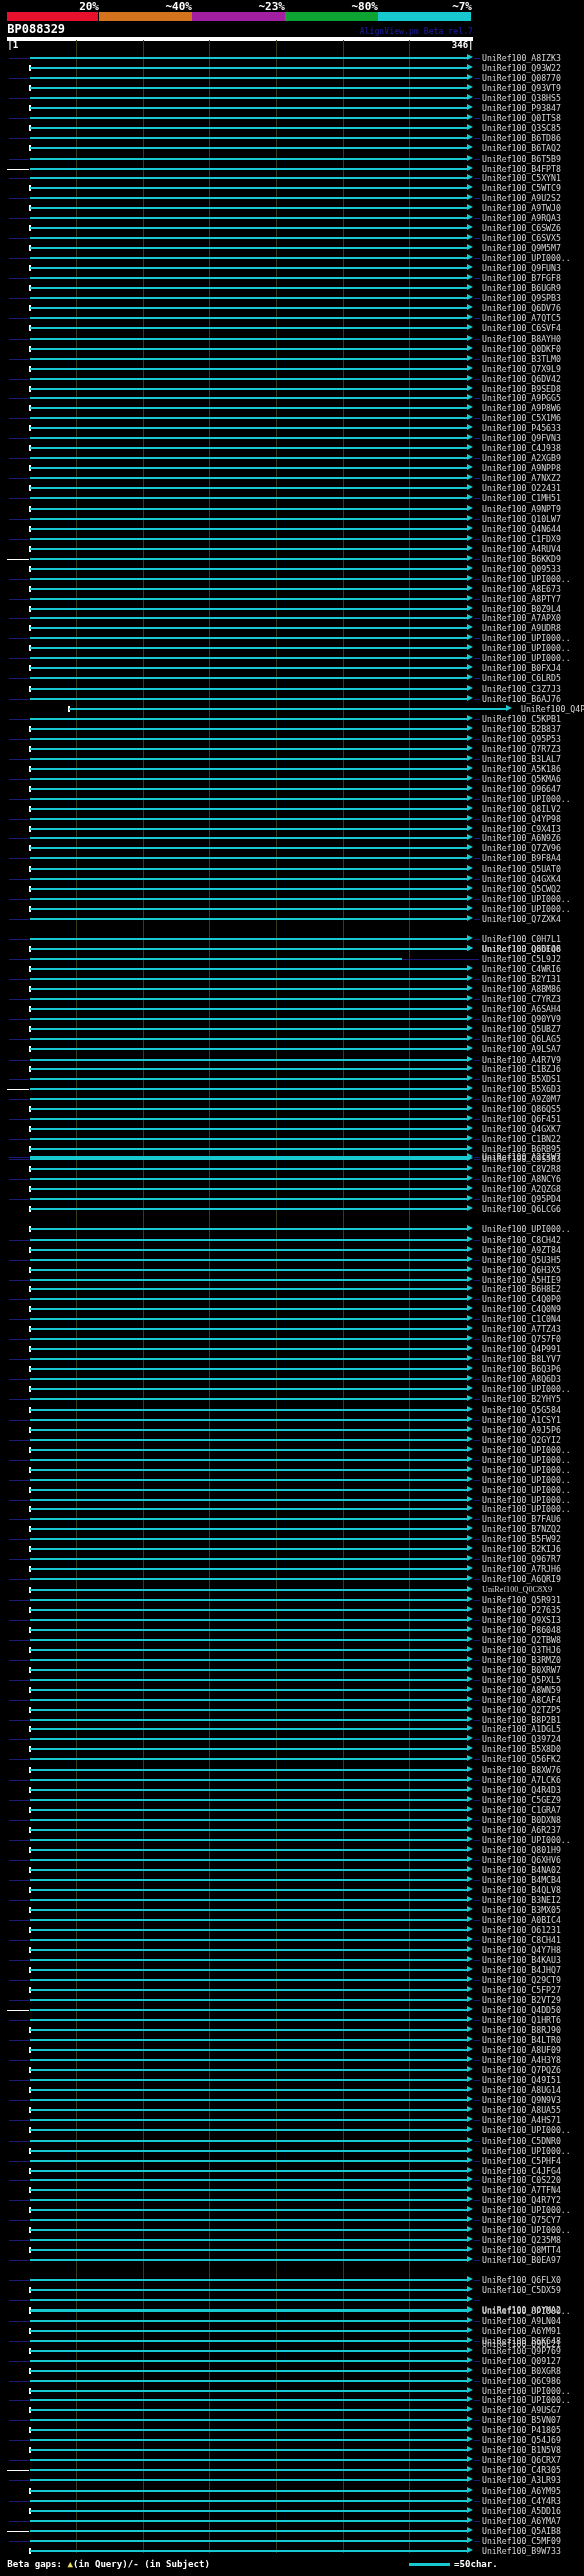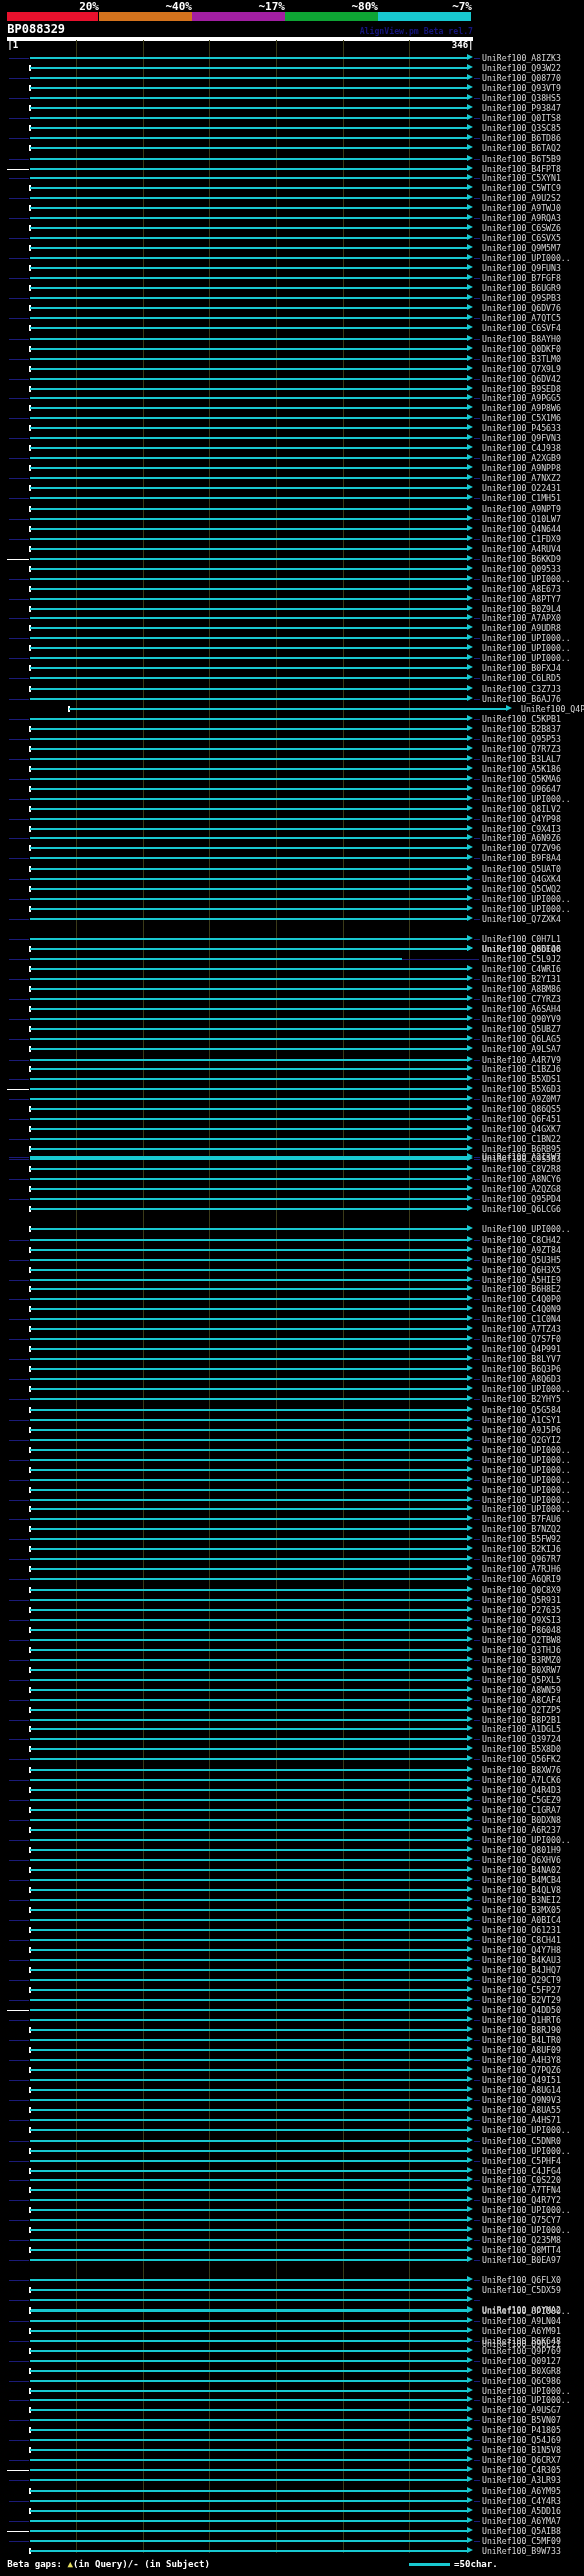--- a/index.html
+++ b/index.html
@@ -31,21 +31,21 @@
 </head>
 <body>
 
 <div id="canvas">
   <div id="scale-bar">
       <div class="seg" style="left: 7.3px; width: 91px; background: rgb(232, 17, 45);"></div>
       <div class="slabel" style="left: 35px;">20%</div>
       <div class="seg" style="left: 99px; width: 93px; background: rgb(212, 115, 29);"></div>
       <div class="slabel" style="left: 128px;">~40%</div>
       <div class="seg" style="left: 192px; width: 93px; background: rgb(162, 31, 162);"></div>
-      <div class="slabel" style="left: 221px;">~17%</div>
+      <div class="slabel" style="left: 221px;">~23%</div>
       <div class="seg" style="left: 285px; width: 93px; background: rgb(14, 164, 52);"></div>
       <div class="slabel" style="left: 314px;">~80%</div>
       <div class="seg" style="left: 378px; width: 93px; background: rgb(24, 200, 208);"></div>
       <div class="slabel" style="left: 408px;">~7%</div>
     </div>
   <div id="query-title">BP088329</div>
   <div id="app-credit">AlignView.pm Beta rel.7</div>
   <div id="ruler-bar"></div>
   <div class="ruler-lab" style="left:7.3px;">|1</div>
   <div class="ruler-lab" style="left:448px;width:25.6px;text-align:right;">346|</div>
@@ -1049,21 +1049,21 @@
         <div class="lead" style="left: 9.1px; width: 20px; background: rgb(27, 27, 120);"></div>
         <div class="bar" style="left: 30px; width: 437px; background: rgb(24, 200, 208);"></div>
         <div class="arrow" style="left: 467px; border-left: 6.4px solid rgb(24, 200, 208);"></div>
         <div class="lead" style="left: 474px; width: 6.4px; background: rgb(27, 27, 120);"></div>
         <div class="hlabel" style="color: rgb(216, 216, 216);">UniRef100_A6QRI9</div>
       </div>
       <div class="row" style="top: 1585px;">
         <div class="tick" style="left: 29px;"></div>
         <div class="bar" style="left: 30px; width: 437px; background: rgb(24, 200, 208);"></div>
         <div class="arrow" style="left: 467px; border-left: 6.4px solid rgb(24, 200, 208);"></div>
-        <div class="hlabel" style="color: rgb(216, 216, 216);">UniRef100_Q0C8X9</div>
+        <div class="hlabel" style="color: rgb(216, 216, 216); font-family: Liberation Serif, serif;">UniRef100_Q0C8X9</div>
       </div>
       <div class="row" style="top: 1595px;">
         <div class="lead" style="left: 9.1px; width: 20px; background: rgb(27, 27, 120);"></div>
         <div class="bar" style="left: 30px; width: 437px; background: rgb(24, 200, 208);"></div>
         <div class="arrow" style="left: 467px; border-left: 6.4px solid rgb(24, 200, 208);"></div>
         <div class="lead" style="left: 474px; width: 6.4px; background: rgb(27, 27, 120);"></div>
         <div class="hlabel" style="color: rgb(216, 216, 216);">UniRef100_Q5R931</div>
       </div>
       <div class="row" style="top: 1605px;">
         <div class="tick" style="left: 29px;"></div>

